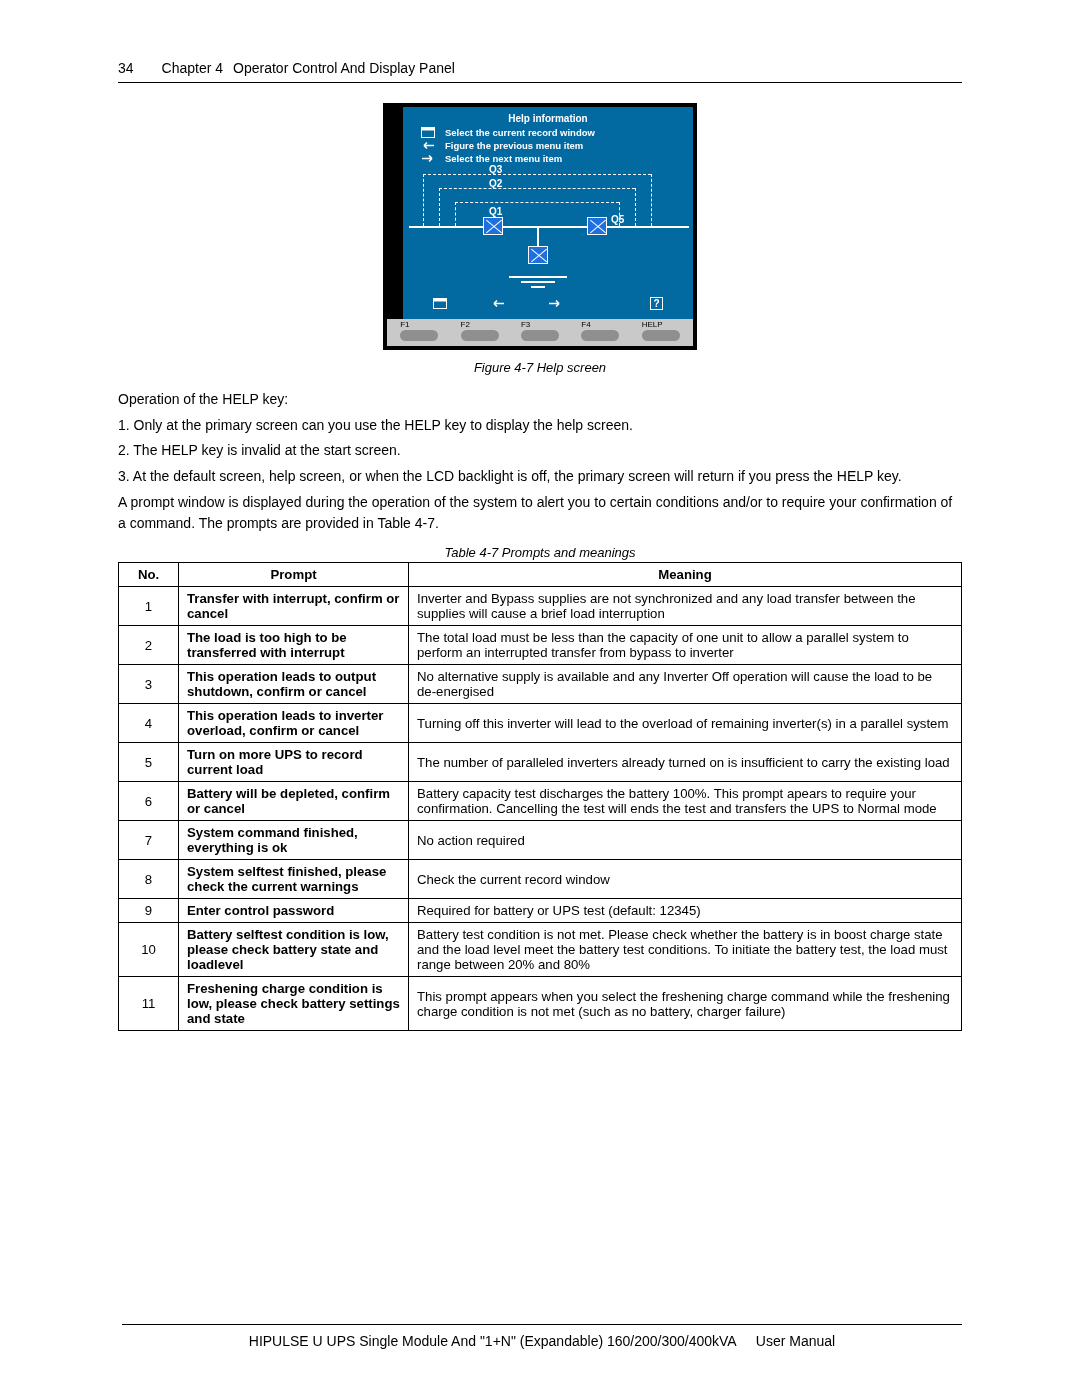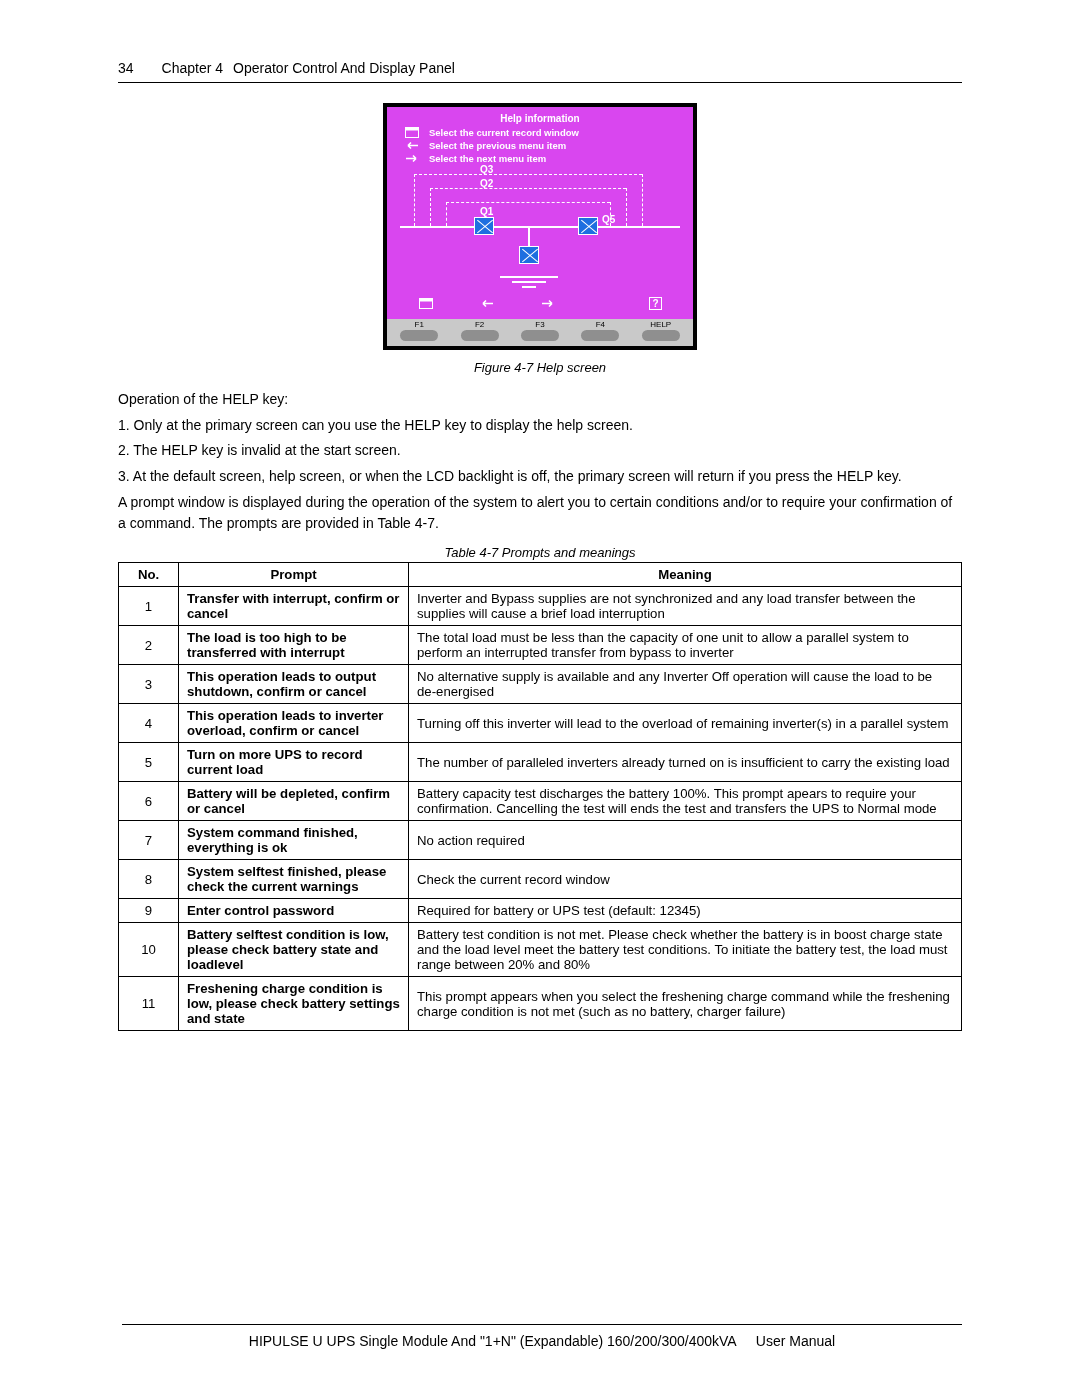--- a/index.html
+++ b/index.html
@@ -5,38 +5,38 @@
   * { box-sizing: border-box; margin: 0; padding: 0; }
   html, body { width: 1080px; height: 1397px; background: #fff; font-family: Arial, Helvetica, sans-serif; color: #000; }
   .page { position: relative; width: 1080px; height: 1397px; padding: 60px 118px 40px 118px; }
   .header-line { display: flex; align-items: baseline; font-size: 14px; margin-bottom: 6px; }
   .header-line .pgnum { margin-right: 28px; }
   .hr { border: none; border-top: 1.2px solid #000; margin-bottom: 20px; }
   .figure-wrap { display: flex; flex-direction: column; align-items: center; margin-bottom: 14px; }
 
   
   .lcd-outer { width: 314px; border: 4px solid #000; background: #000; }
-  .lcd-screen { background: #d946ef; color: #fff; font-size: 10px; font-weight: bold; padding: 6px 6px 6px 6px; position: relative; height: 212px; }
+  .lcd-screen { background: #0369a1; color: #fff; font-size: 10px; font-weight: bold; padding: 6px 6px 6px 6px; position: relative; height: 212px; margin-left: 16px; }
   .help-title { text-align: center; margin-bottom: 3px; font-size: 10px; }
   .help-row { display: flex; align-items: center; margin: 2px 0 2px 10px; }
   .help-row .ic { width: 18px; display:flex; justify-content:center; }
   .help-row .txt { margin-left: 8px; font-size: 9.5px; }
   .diagram { position: relative; width: 280px; height: 120px; margin: 4px auto 0 auto; }
   .diagram .line { position: absolute; background: #fff; }
   .diagram .dashv { position:absolute; border-left: 1.2px dashed #fff; }
   .diagram .dashh { position:absolute; border-top: 1.2px dashed #fff; }
   .diagram .box { position:absolute; width:20px; height:18px; border:1.5px solid #fff; background:#1e6fe0; }
   .diagram .xmark::before, .diagram .xmark::after { content:""; position:absolute; left:0; top:8px; width:20px; border-top:1.5px solid #fff; }
   .diagram .xmark::before { transform: rotate(40deg); }
   .diagram .xmark::after { transform: rotate(-40deg); }
   .diagram .qlbl { position:absolute; color:#fff; font-size:10px; }
   .bottom-icons { position:absolute; bottom:6px; left:0; right:0; display:flex; justify-content:space-around; padding:0 8px; }
   .bottom-icons span { color:#fff; font-size:13px; }
   .fkeys { background:#c9c9c9; display:flex; justify-content:space-around; padding:1px 2px 5px 2px; }
-  .fkey { display:flex; flex-direction:column; align-items:center; font-size:8px; }
+  .fkey { display:flex; flex-direction:column; font-size:8px; }
   .fkey .cap { margin-bottom:1px; }
   .fkey .btn { width:38px; height:11px; background:#8f8f8f; border-radius:6px; }
 
   .fig-caption { font-style: italic; font-size: 13px; margin-top: 10px; text-align:center; }
 
   .body-text { font-size: 14px; line-height: 1.55; margin: 4px 0; }
   .section-title { font-size: 22px; margin: 22px 0 12px 0; font-weight: normal; }
   .section-title .num { margin-right: 14px; }
 
   .table-caption { font-style: italic; font-size: 13px; text-align:center; margin: 10px 0 2px 0; }
@@ -76,21 +76,21 @@
               </svg>
           </span>
           <span class="txt">Select the current record window</span>
         </div>
         <div class="help-row">
           <span class="ic">
             <svg width="14" height="11" viewBox="0 0 14 11">
                 <path d="M13 5.5 H3 M3 5.5 L6 2.5 M3 5.5 L6 8.5" stroke="#fff" stroke-width="1.6" fill="none"></path>
               </svg>
           </span>
-          <span class="txt">Select the previous menu item</span>
+          <span class="txt">Figure the previous menu item</span>
         </div>
         <div class="help-row">
           <span class="ic">
             <svg width="14" height="11" viewBox="0 0 14 11">
                 <path d="M1 5.5 H11 M11 5.5 L8 2.5 M11 5.5 L8 8.5" stroke="#fff" stroke-width="1.6" fill="none"></path>
               </svg>
           </span>
           <span class="txt">Select the next menu item</span>
         </div>
 

